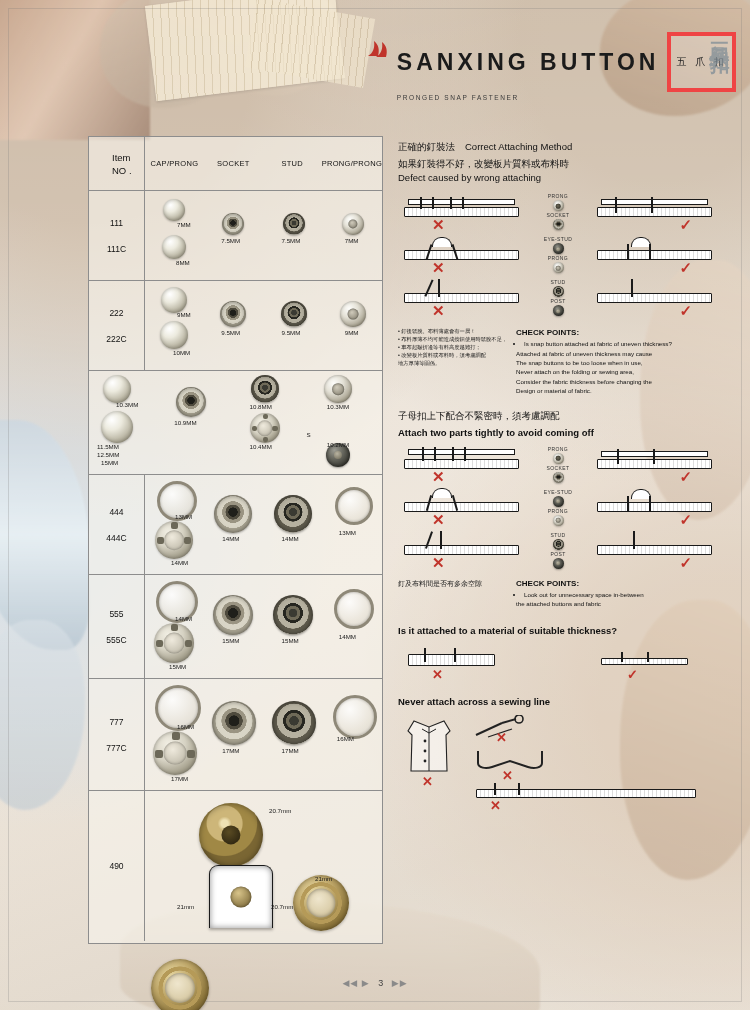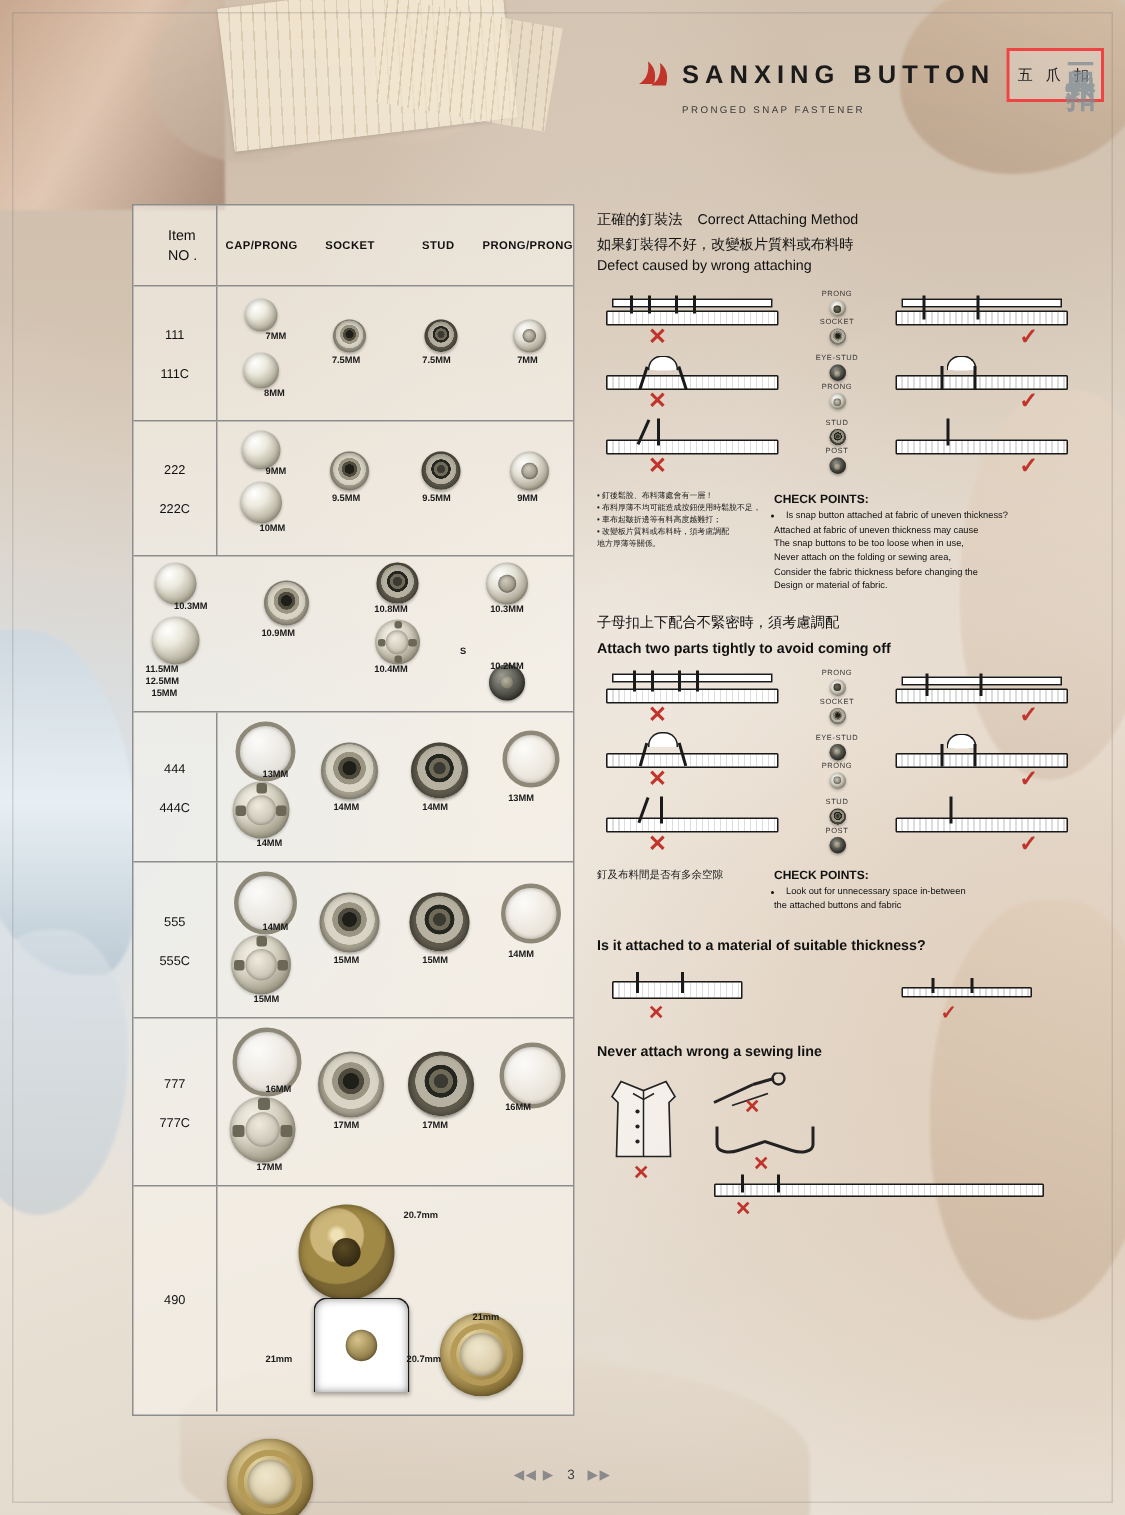--- a/index.html
+++ b/index.html
@@ -46,24 +46,24 @@
   .brand {
     position:absolute; right:14px; top:32px; display:flex; align-items:flex-start; gap:6px;
   }
   .brand-logo {
     width:26px; height:26px; margin-top:4px; position:relative;
   }
   .brand-logo svg { display:block; }
   .brand-text { display:flex; flex-direction:column; align-items:flex-start; }
   .brand-line1 { display:flex; align-items:center; gap:8px; }
   .brand-name {
-    font-size:17px; font-weight:bold; letter-spacing:4px; color:#1b1b1b;
+    font-size:23px; font-weight:bold; letter-spacing:4px; color:#1b1b1b;
   }
   .brand-cn-box {
-    border:2px solid #ef4444; padding:9px 5px; font-size:10px; letter-spacing:3px; color:#222;
+    border:4px solid #ef4444; padding:19px 5px; font-size:10px; letter-spacing:3px; color:#222;
     background:rgba(255,255,255,.25);
   }
   .brand-sub {
     font-size:6.5px; letter-spacing:1.6px; color:#3a3a3a; margin-top:2px;
   }
   .brand-vert {
     position:absolute; right:16px; top:26px; writing-mode:vertical-rl;
     font-size:20px; letter-spacing:4px; color:#7f8d96; opacity:.75; font-weight:bold;
   }
 
@@ -81,21 +81,21 @@
     width:56px; border-right:1px solid #8d8d8d; box-sizing:border-box;
     display:flex; flex-direction:column; align-items:center; justify-content:center;
     font-size:8.5px; color:#111;
   }
   .head .c-item { align-items:flex-start; justify-content:center; padding-left:23px; gap:2px; }
   .head .c-item span { font-size:9.5px; }
   .c-cols { flex:1; display:flex; }
   .c-col {
     flex:1; box-sizing:border-box; position:relative;
     display:flex; align-items:center; justify-content:center;
-    font-size:7px; color:#111; text-align:right;font-weight:bold;
+    font-size:7px; color:#111; text-align:right;
   }
   .head .c-col { font-size:7.5px; letter-spacing:.3px; }
   .item-codes { display:flex; flex-direction:column; gap:16px; align-items:center; }
   .item-code { font-size:8.5px; color:#111; }
   .parts { position:relative; width:100%; height:100%; }
   .part { position:absolute; }
   .lab { position:absolute; font-size:6.2px; color:#1a1a1a; white-space:nowrap; }
 
   
   .ring {
@@ -812,21 +812,21 @@
     <div class="dcol">
       <div class="snapfig">
         <div class="bar thin" style="left:10px; right:30px"></div>
         <div class="leg" style="left:30px; top:8px; height:10px"></div>
         <div class="leg" style="left:56px; top:8px; height:10px"></div>
         <div class="vmark" style="left:36px; top:24px">✓</div>
       </div>
     </div>
   </div>
 
-  <div class="sect-head" style="margin-top:18px">Never attach  wrong a sewing line</div>
+  <div class="sect-head" style="margin-top:18px">Never attach  across a sewing line</div>
   <div style="display:flex; gap:12px; margin-top:8px; align-items:flex-start">
     <div>
       <svg width="62" height="62" viewBox="0 0 62 62" class="shape-svg">
         <path d="M16 6 L31 12 L46 6 L52 16 L48 20 L49 56 L13 56 L14 20 L10 16 Z" fill="rgba(255,255,255,.55)" stroke="#222" stroke-width="1.1"></path>
         <path d="M31 12 L31 56" stroke="#222" stroke-width="1" fill="none"></path>
         <path d="M24 14 L31 18 L38 14" stroke="#222" stroke-width="1" fill="none"></path>
         <circle cx="27" cy="26" r="1.4" fill="#222"></circle>
         <circle cx="27" cy="36" r="1.4" fill="#222"></circle>
         <circle cx="27" cy="46" r="1.4" fill="#222"></circle>
       </svg>

